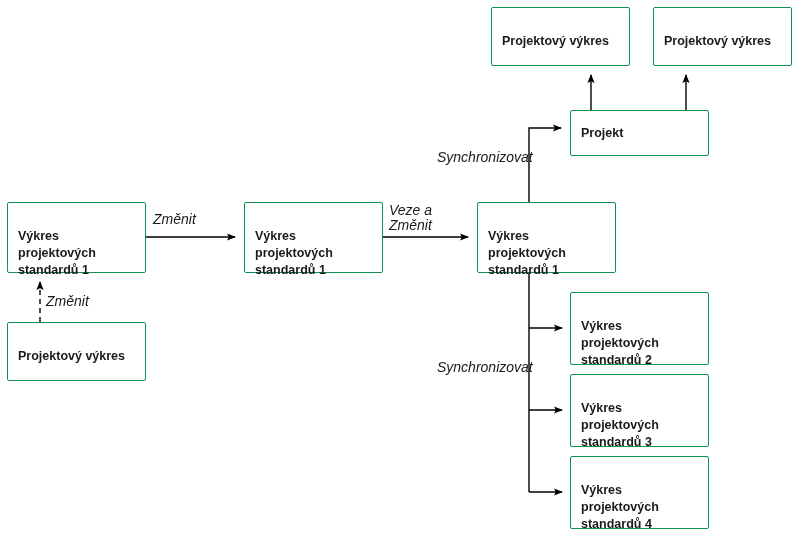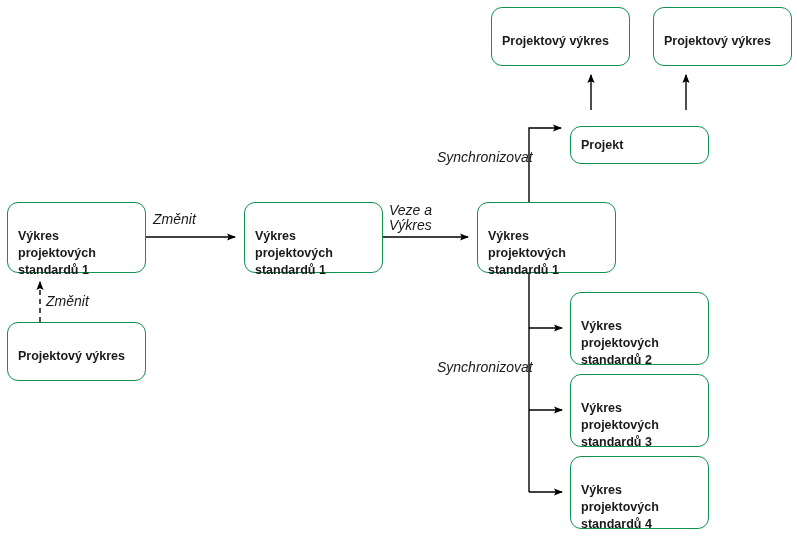--- a/index.html
+++ b/index.html
@@ -21,21 +21,21 @@
     position: absolute;
     left: 0;
     top: 0;
     width: 797px;
     height: 536px;
   }
   .node {
     position: absolute;
     box-sizing: border-box;
     border: 1px solid #0f9150;
-    border-radius: 11px;
+    border-radius: 2px;
     background: #ffffff;
     color: #1a1a1a;
     font-weight: bold;
     font-size: 12.5px;
     line-height: 17px;
     padding: 8px 10px 0 10px;
     white-space: pre-line;
     z-index: 2;
   }
   .node.center-v {
@@ -109,21 +109,21 @@
   </svg>
 
   <div class="node" style="left:491px; top:7px; width:139px; height:59px;">
     <span>Projektový výkres</span>
   </div>
 
   <div class="node" style="left:653px; top:7px; width:139px; height:59px;">
     <span>Projektový výkres</span>
   </div>
 
-  <div class="node center-v" style="left:570px; top:126px; width:139px; height:38px;">
+  <div class="node center-v" style="left:570px; top:110px; width:139px; height:46px;">
     <span>Projekt</span>
   </div>
 
   <div class="node" style="left:7px; top:202px; width:139px; height:71px;">
     <span>Výkres
 projektových
 standardů 1</span>
   </div>
 
   <div class="node" style="left:244px; top:202px; width:139px; height:71px;">
@@ -158,19 +158,19 @@
     <span>Výkres
 projektových
 standardů 4</span>
   </div>
 
   <div class="edge-label" style="left:153px; top:212px;">Změnit</div>
 
   <div class="edge-label" style="left:46px; top:294px;">Změnit</div>
 
   <div class="edge-label" style="left:389px; top:203px;">Veze a
-Výkres</div>
+Změnit</div>
 
   <div class="edge-label" style="left:437px; top:150px;">Synchronizovat</div>
 
   <div class="edge-label" style="left:437px; top:360px;">Synchronizovat</div>
 
 </div>
 
 </body></html>

